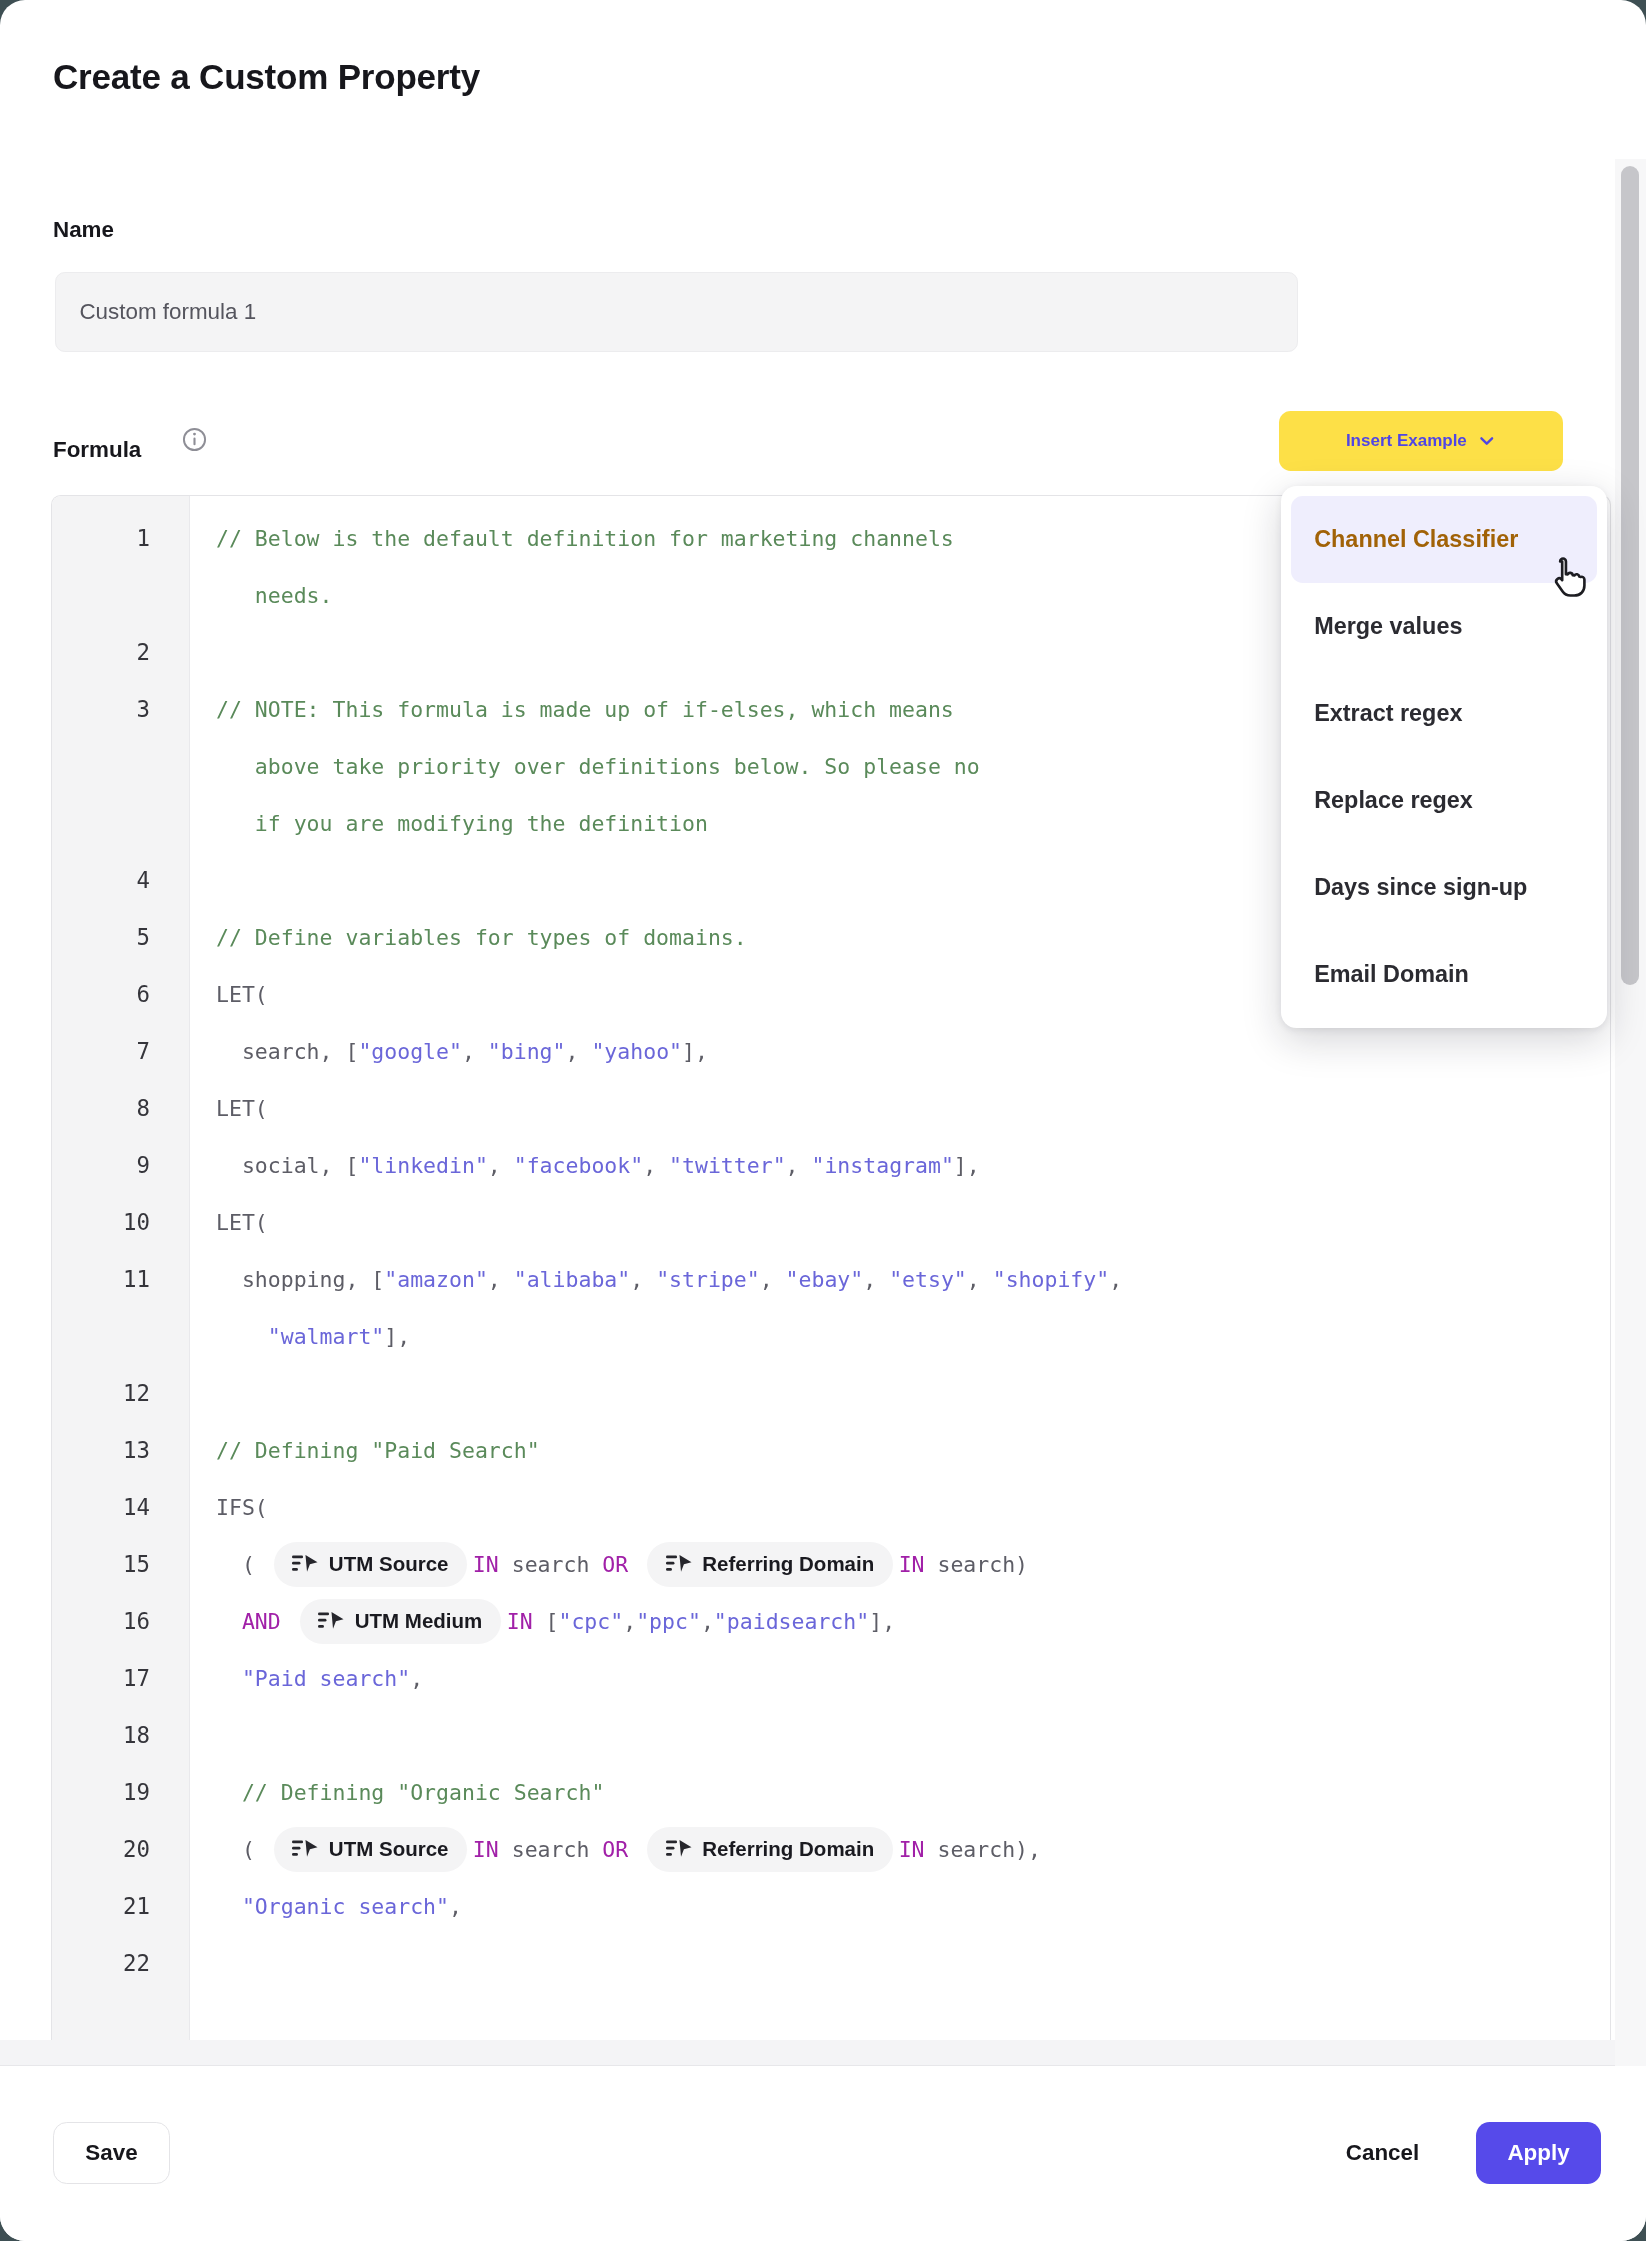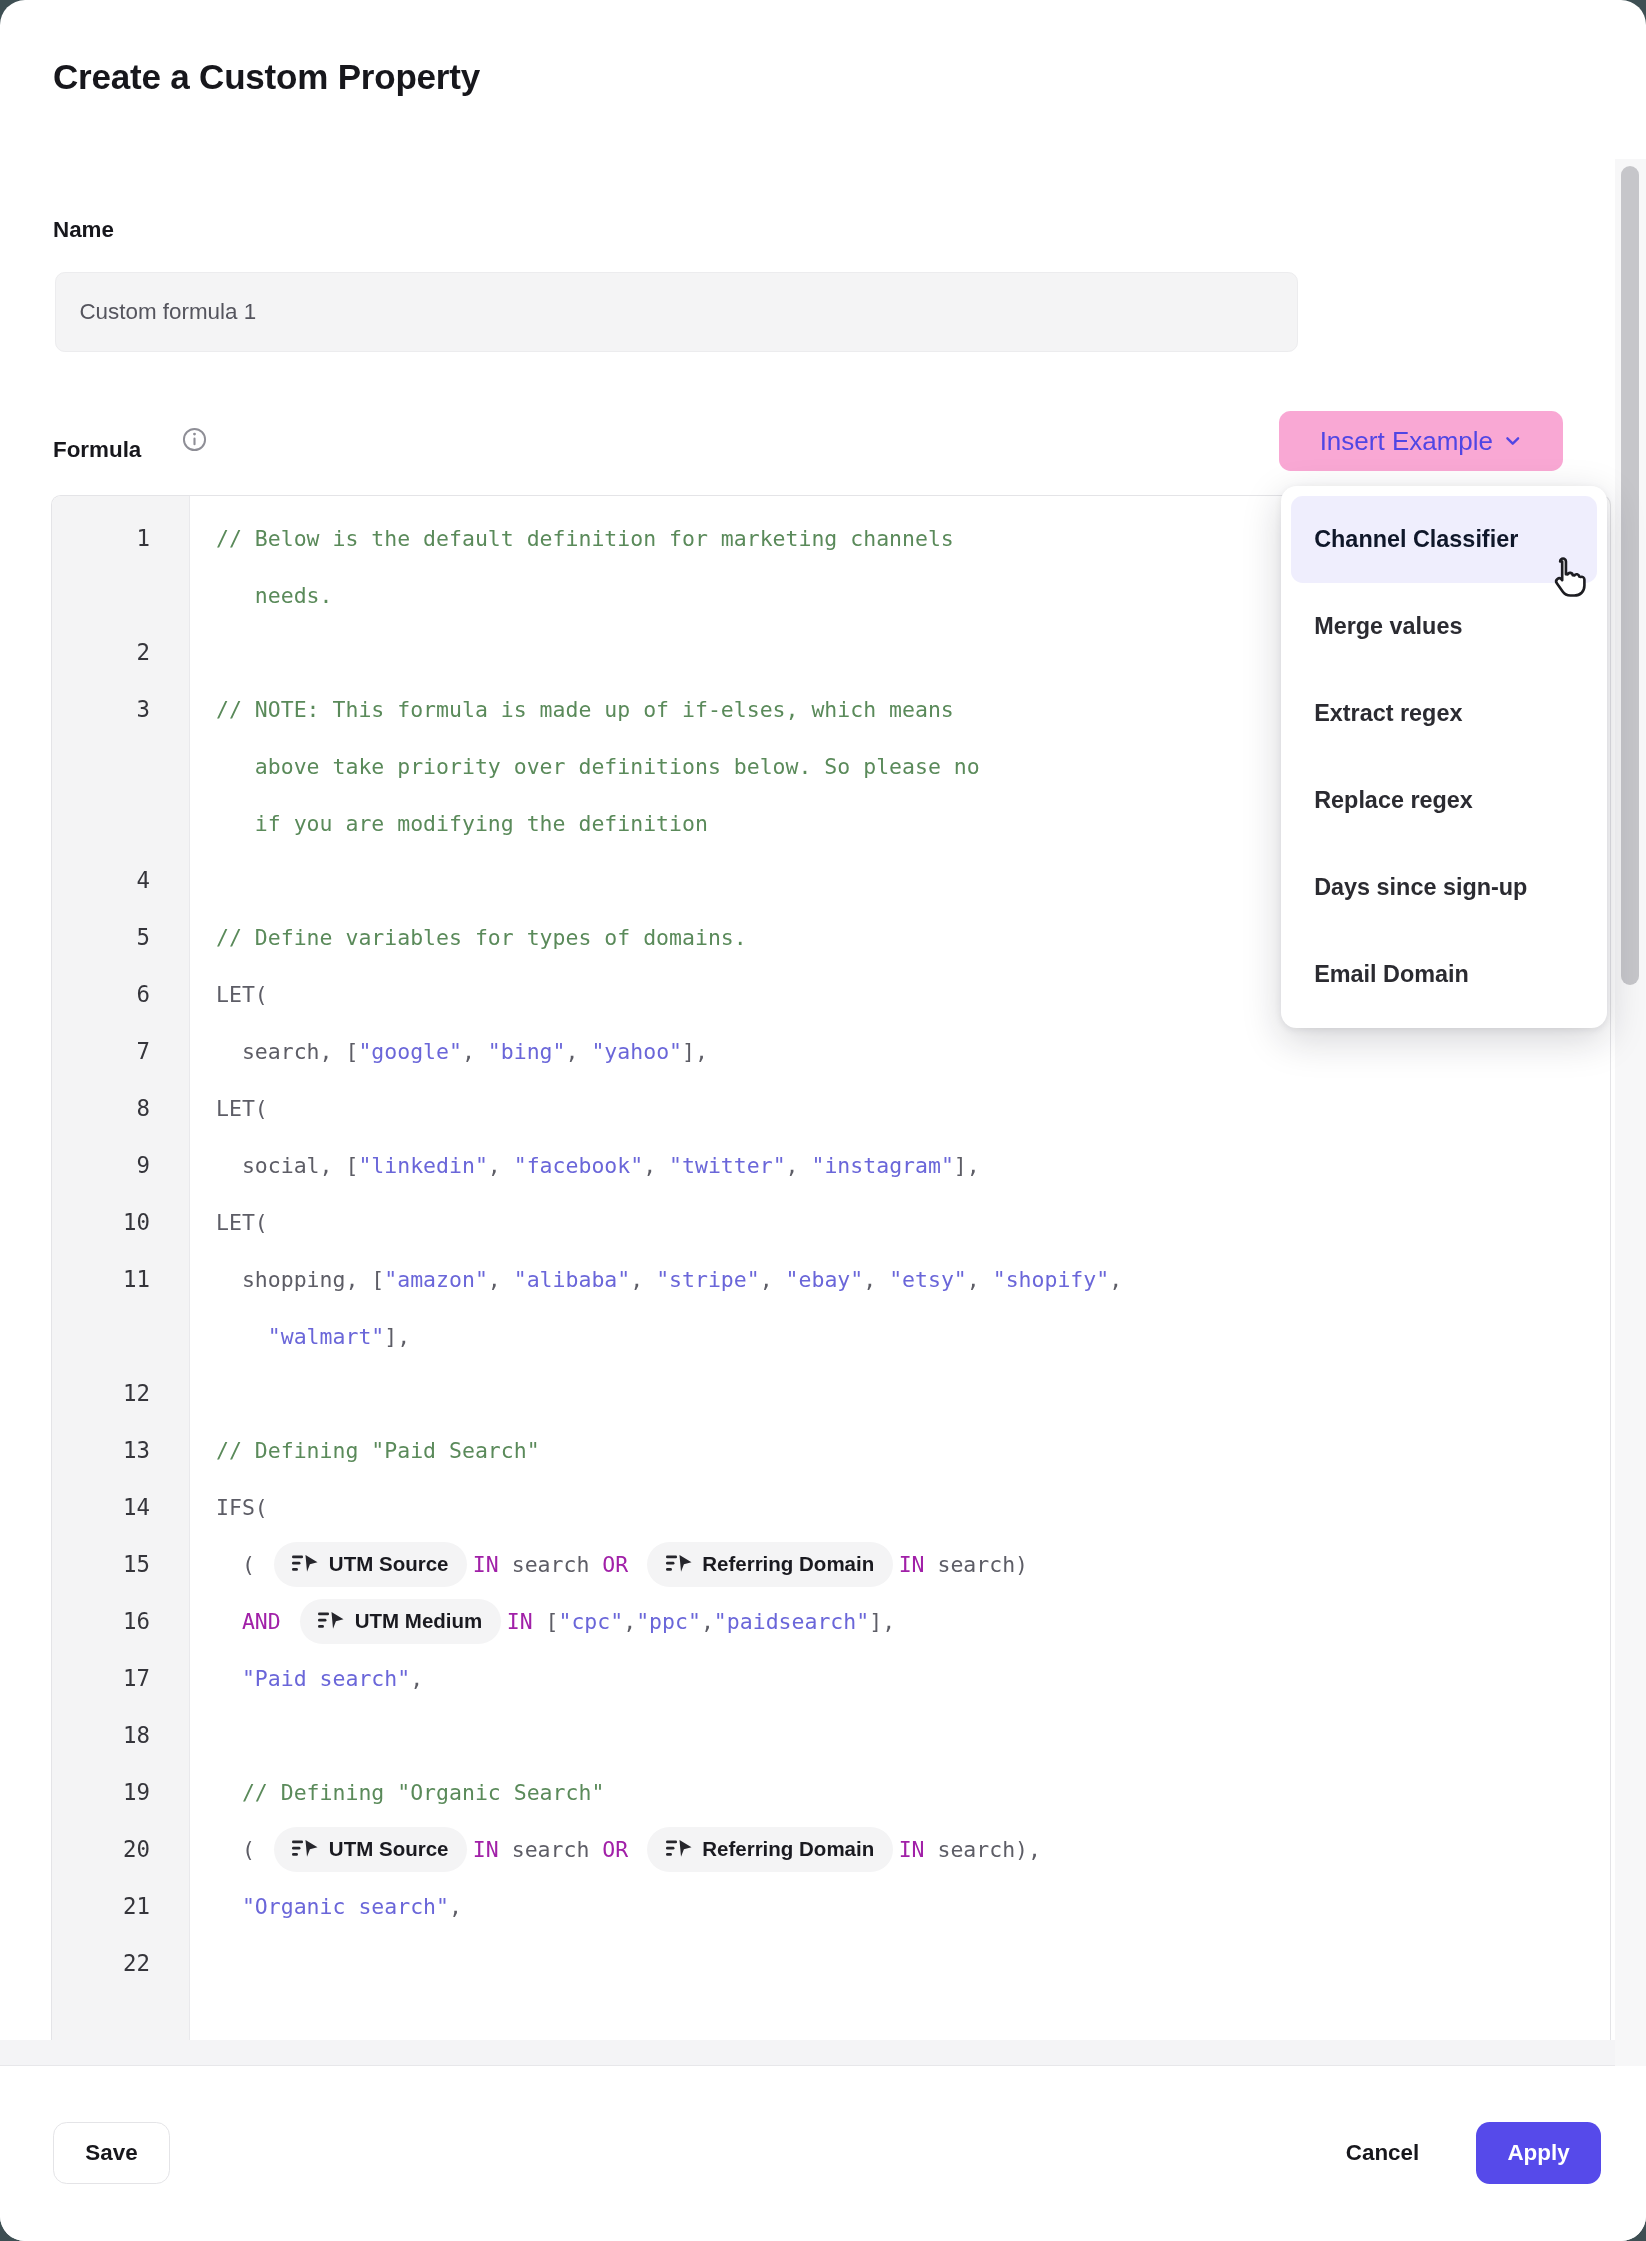--- a/index.html
+++ b/index.html
@@ -23,23 +23,23 @@
   .name-input{
     position:absolute;left:55px;top:272px;width:1243px;height:80px;box-sizing:border-box;
     background:#f4f4f5;border:1px solid #ececee;border-radius:9.8px;
     display:flex;align-items:center;padding:0 23.4px;
     font-size:22.4px;color:#55555e;
   }
   .formula-label{left:53px;top:437px;}
   .info-icon{position:absolute;left:182px;top:427px;width:25px;height:25px;}
   .insert-btn{
     position:absolute;left:1279px;top:411px;width:284px;height:60px;box-sizing:border-box;
-    background:#f9a8d4;border:none;border-radius:11.7px;cursor:pointer;
+    background:#fde047;border:none;border-radius:11.7px;cursor:pointer;
     display:flex;align-items:center;justify-content:center;gap:9.8px;
-    font-family:inherit;font-size:26px;font-weight:400;color:#5046e4;
+    font-family:inherit;font-size:17px;font-weight:700;color:#5046e4;
   }
   
   .editor{
     position:absolute;left:51px;top:495px;width:1560px;height:1545px;box-sizing:border-box;
     border:1px solid #e4e4e7;border-radius:9.8px 9.8px 0 0;border-bottom:none;
     background:#ffffff;overflow:hidden;
   }
   .gutter-bg{
     position:absolute;left:0;top:0;bottom:0;width:137px;
     background:#f4f4f5;border-right:1px solid #e9e9ec;
@@ -85,21 +85,21 @@
   .dropdown{
     position:absolute;left:1281px;top:486px;width:326px;box-sizing:border-box;
     background:#ffffff;border-radius:15.6px;padding:9.8px;
     box-shadow:0 11.7px 39px rgba(20,20,40,.18), 0 2px 7.8px rgba(20,20,40,.08);
   }
   .menu-item{
     position:relative;height:87px;display:flex;align-items:center;box-sizing:border-box;
     padding:0 23.4px;border-radius:11.7px;cursor:pointer;
     font-size:23.4px;font-weight:600;color:#2b2b31;white-space:nowrap;
   }
-  .menu-item.highlighted{background:#efeefd;color:#0f172a;}
+  .menu-item.highlighted{background:#efeefd;color:#a16207;}
   .hand-cursor{position:absolute;right:7.8px;bottom:-17.6px;width:45px;height:45px;}
   
   .footer{position:absolute;left:0;top:2067px;width:1646px;height:175px;background:#fff;}
   .btn{
     position:absolute;top:2122px;height:62px;box-sizing:border-box;border-radius:13.7px;
     display:flex;align-items:center;justify-content:center;cursor:pointer;
     font-family:inherit;font-size:22.4px;font-weight:600;border:none;background:none;
   }
   .save-btn{left:53px;width:117px;background:#fff;border:1px solid #e4e4e7;color:#17171c;}
   .cancel-btn{left:1322px;width:121px;color:#17171c;}

